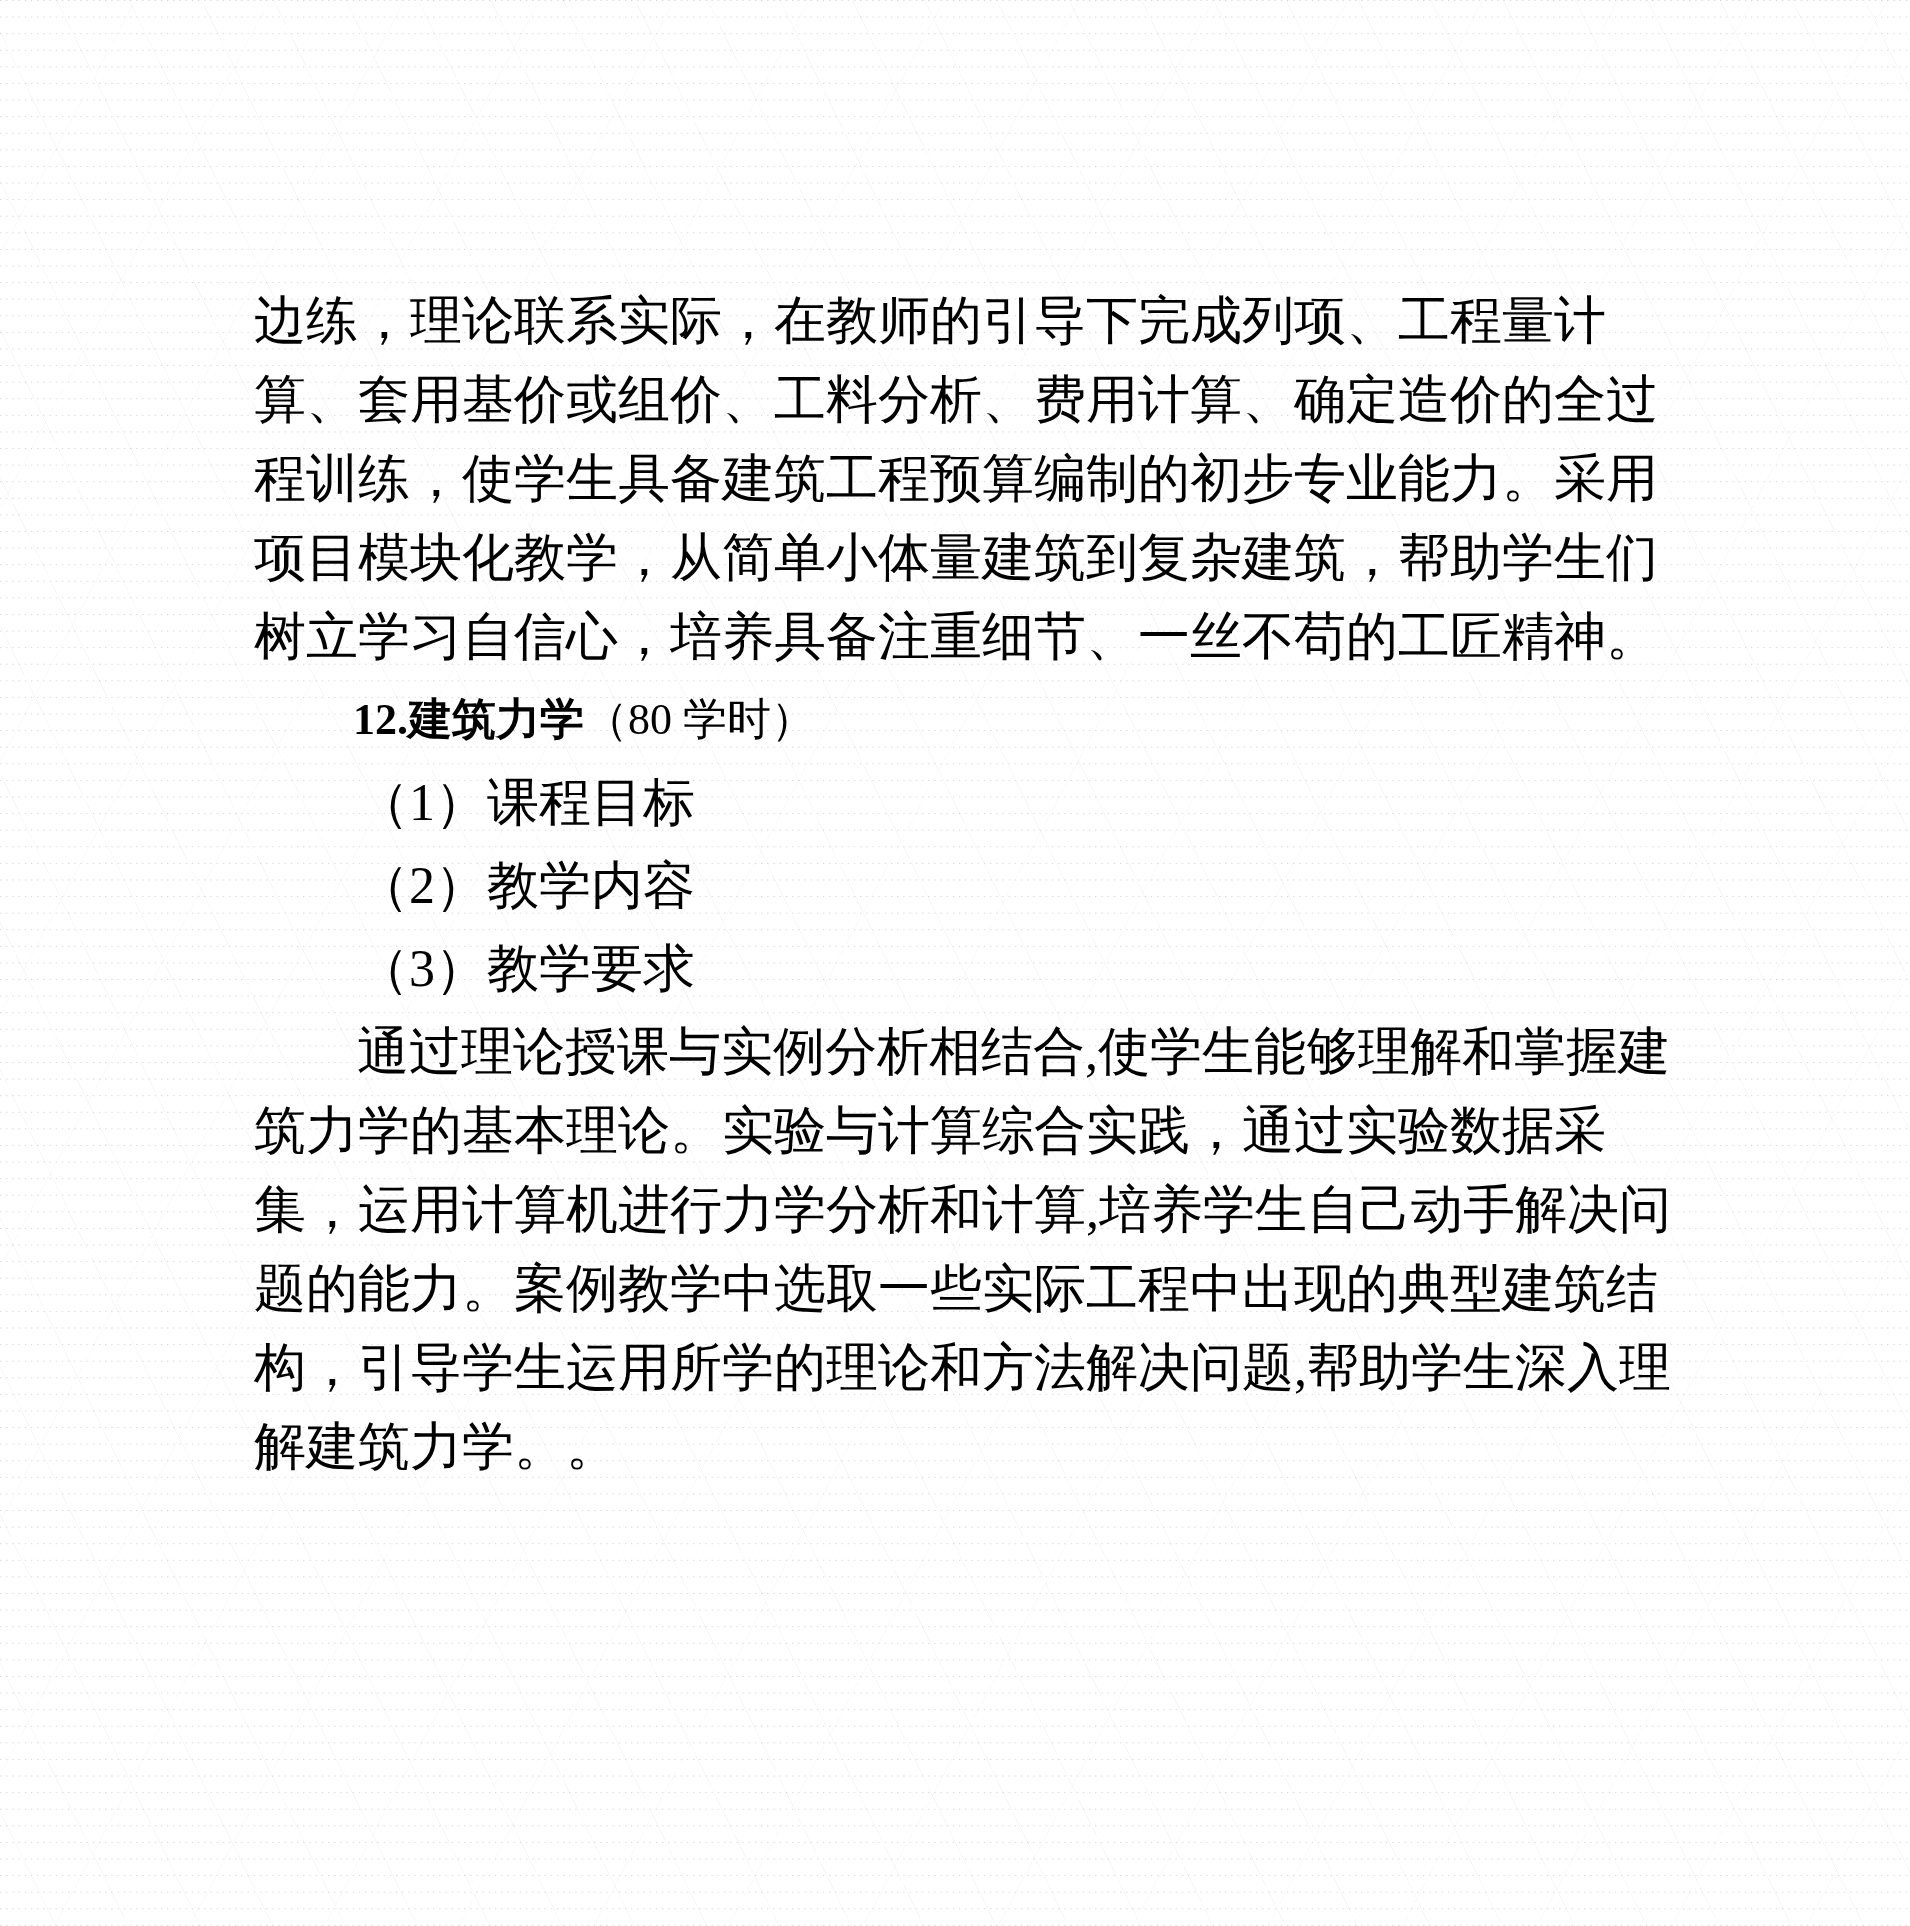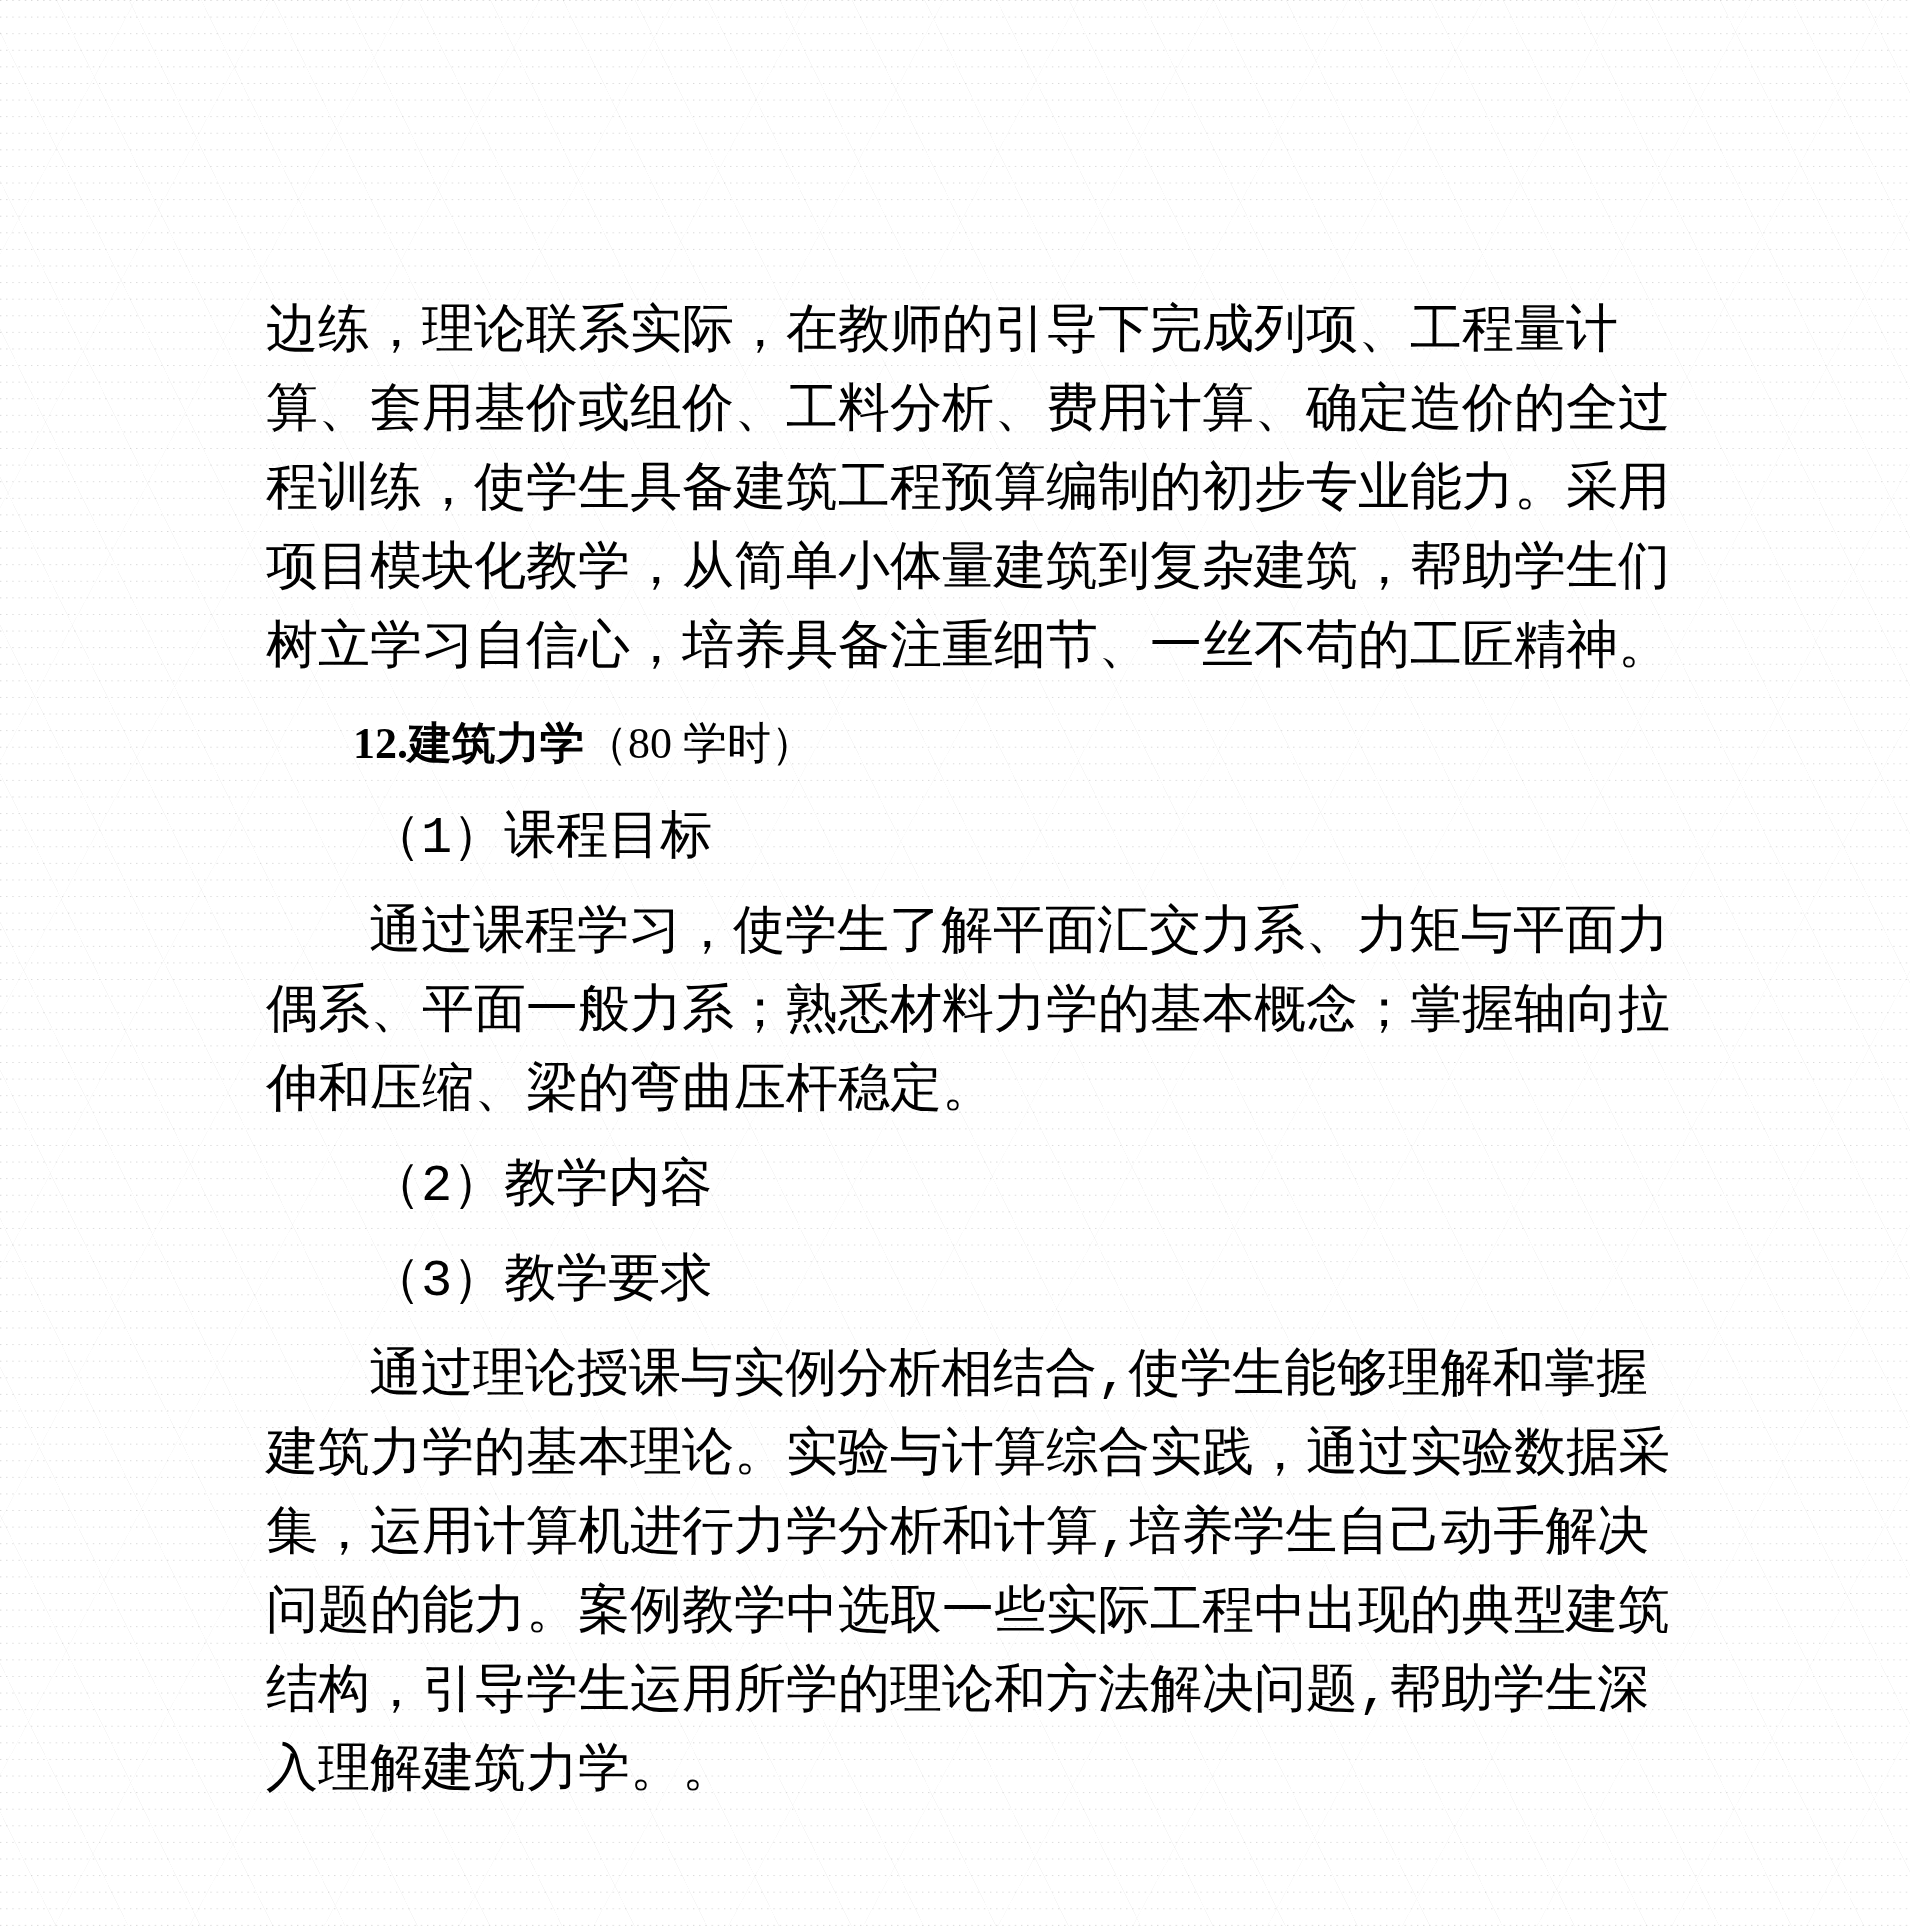--- a/index.html
+++ b/index.html
@@ -32,23 +32,22 @@
     left: 250px;
     top: 277px;
     width: 1453px;
     font-size: 52px;
     line-height: 79px;
     text-align: left;
     letter-spacing: 0;
   }
 
   .para {
-    margin: 16px;
+    margin: 4px;
     text-indent: 103px; 
-    font-family: Liberation Mono, monospace;
   }
 
   .para.no-indent {
     text-indent: 0;
   }
 
   .heading {
     margin: 0;
     font-size: 44px;
     line-height: 79px;
@@ -66,21 +65,20 @@
 <div class="page">
 
   <main class="content">
 
     <p class="para no-indent">边练，理论联系实际，在教师的引导下完成列项、工程量计算、套用基价或组价、工料分析、费用计算、确定造价的全过程训练，使学生具备建筑工程预算编制的初步专业能力。采用项目模块化教学，从简单小体量建筑到复杂建筑，帮助学生们树立学习自信心，培养具备注重细节、一丝不苟的工匠精神。</p>
 
     <h2 class="heading"><span class="hb">12.建筑力学</span><span>（80 学时）</span></h2>
 
     <p class="para">（1）课程目标</p>
 
-    <p class="para">通过课程学习，使学生了解平面汇交力系、力矩与平面力偶系、平面一般力系；熟悉材料力学的基本概念；掌握轴向拉伸和压缩、梁的弯曲压杆稳定。</p>
 
     <p class="para">（2）教学内容</p>
 
 
     <p class="para">（3）教学要求</p>
 
     <p class="para">通过理论授课与实例分析相结合,使学生能够理解和掌握建筑力学的基本理论。实验与计算综合实践，通过实验数据采集，运用计算机进行力学分析和计算,培养学生自己动手解决问题的能力。案例教学中选取一些实际工程中出现的典型建筑结构，引导学生运用所学的理论和方法解决问题,帮助学生深入理解建筑力学。。</p>
 
   </main>
 

